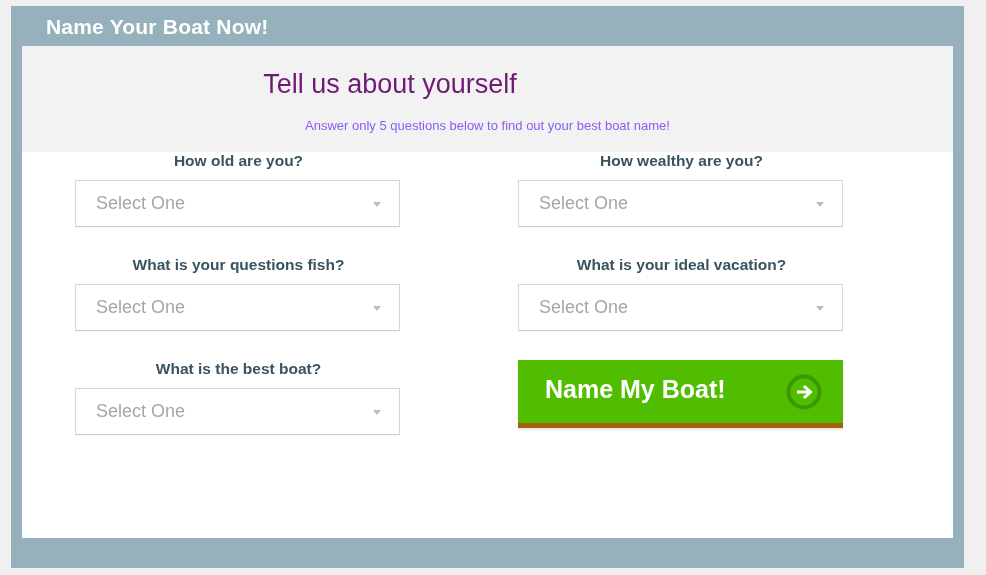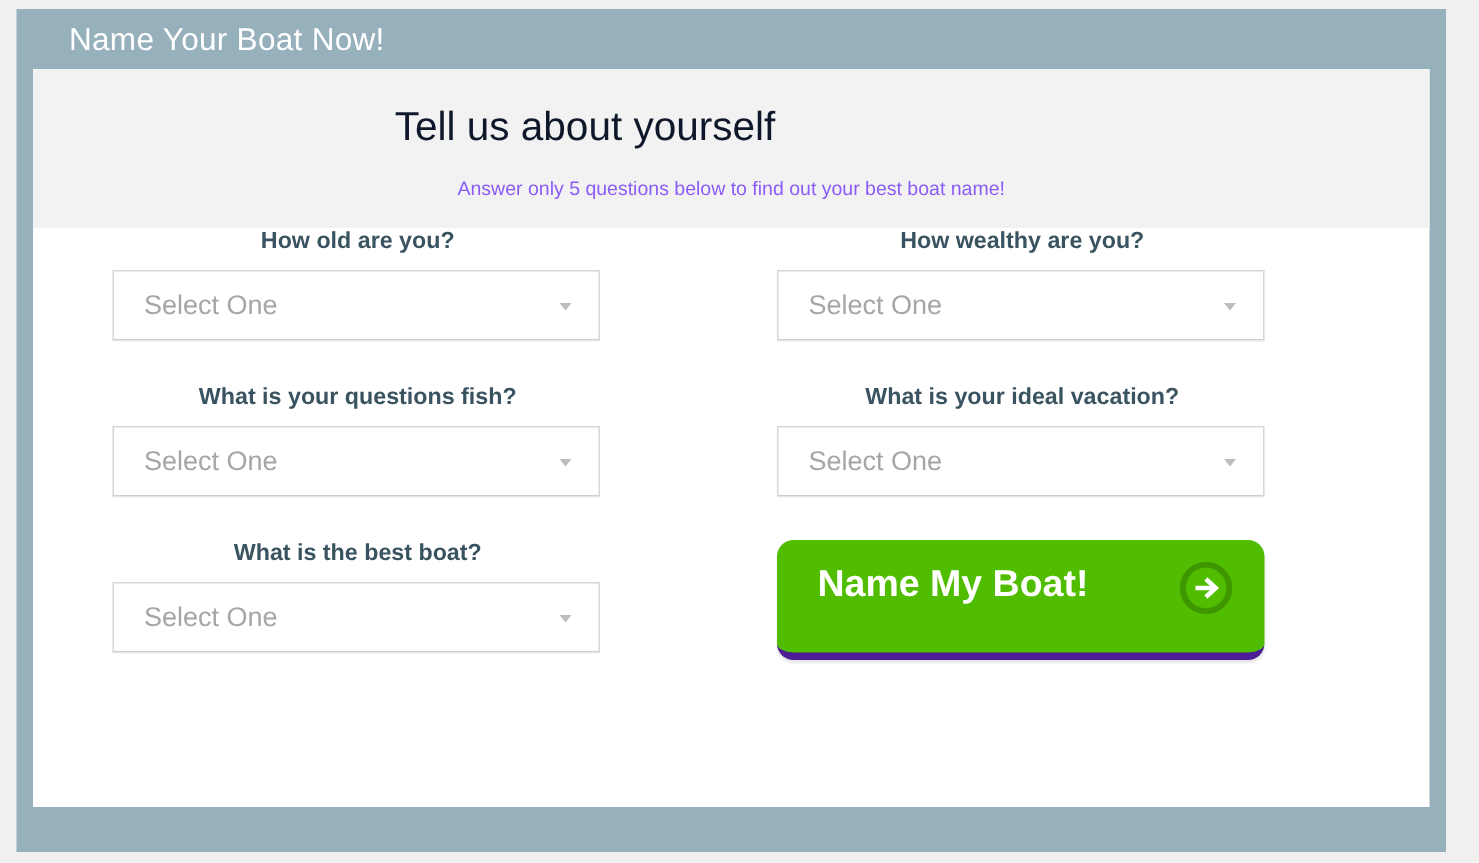--- a/index.html
+++ b/index.html
@@ -25,20 +25,21 @@
     box-sizing: border-box;
   }
 
   
   #window-title-bar {
     position: absolute;
     left: 0;
     top: 0;
     width: 953px;
     height: 40px;
+    font-weight: bold;
   }
   #window-title {
     position: absolute;
     left: 35px;
     top: 9px;
     font-size: 21px;
     color: #ffffff;
     letter-spacing: 0.2px;
     white-space: nowrap;
   }
@@ -64,21 +65,21 @@
     background: #f2f2f2;
     box-sizing: border-box;
   }
   #intro-heading {
     position: absolute;
     left: 0;
     top: 23px;
     width: 736px;
     text-align: center;
     font-size: 27px;
-    color: #0f172a;
+    color: #701a75;
     font-weight: normal;
     margin: 0;
     line-height: 1.15;
   }
   #intro-subtext {
     position: absolute;
     left: 0;
     top: 72px;
     width: 931px;
     text-align: center;
@@ -141,26 +142,26 @@
     border-left: 4px solid transparent;
     border-right: 4px solid transparent;
     border-top: 5px solid #bdbdbd;
   }
 
   
   #submit-button {
     position: relative;
     display: block;
     width: 325px;
-    height: 80px;
+    height: 68px;
     margin-top: 6px;
     background: #50bd00;
     border: none;
-    border-bottom: 5px solid #4c1d95;
-    border-radius: 11px;
+    border-bottom: 5px solid #a16207;
+    border-radius: 0;
     box-shadow: 0 2px 2px rgba(0,0,0,0.10);
     cursor: pointer;
     padding: 0;
     font-family: "Liberation Sans", sans-serif;
     text-align: left;
     box-sizing: border-box;
   }
   #submit-button-label {
     position: absolute;
     left: 27px;

